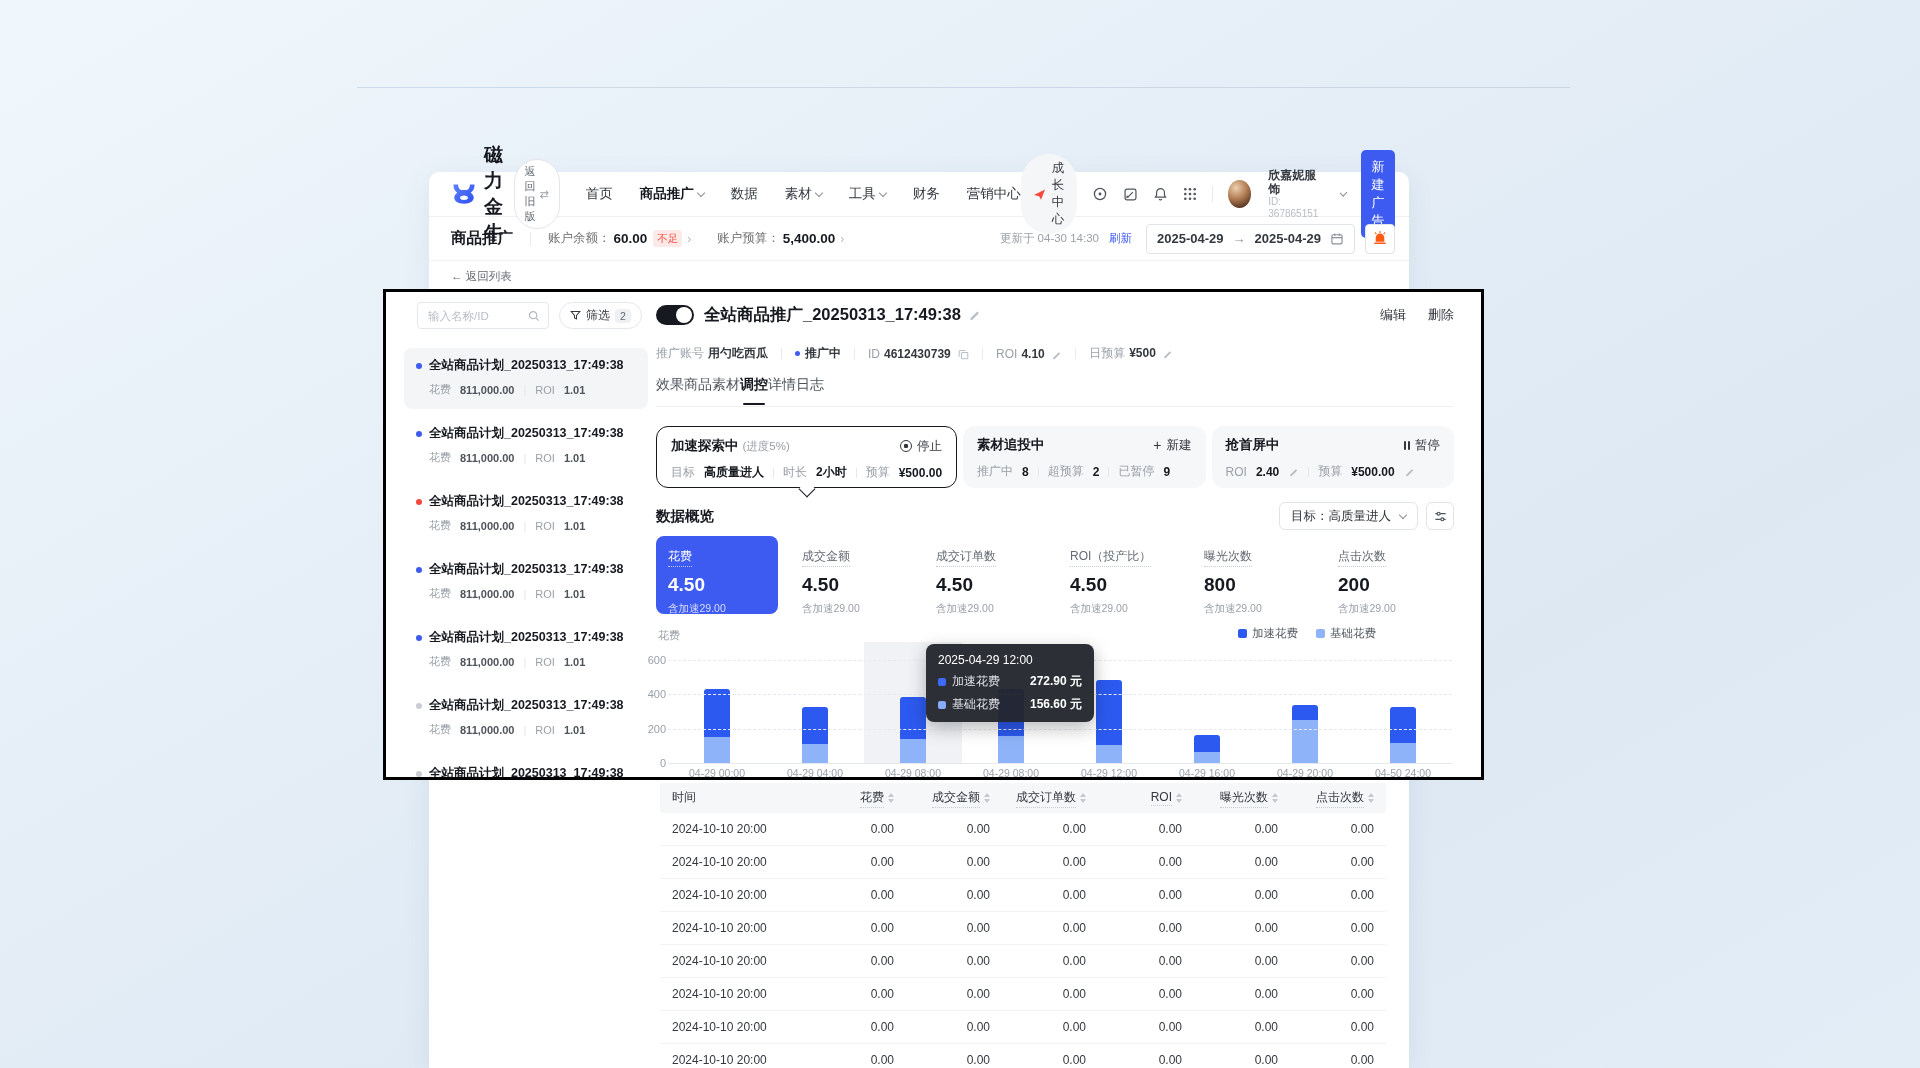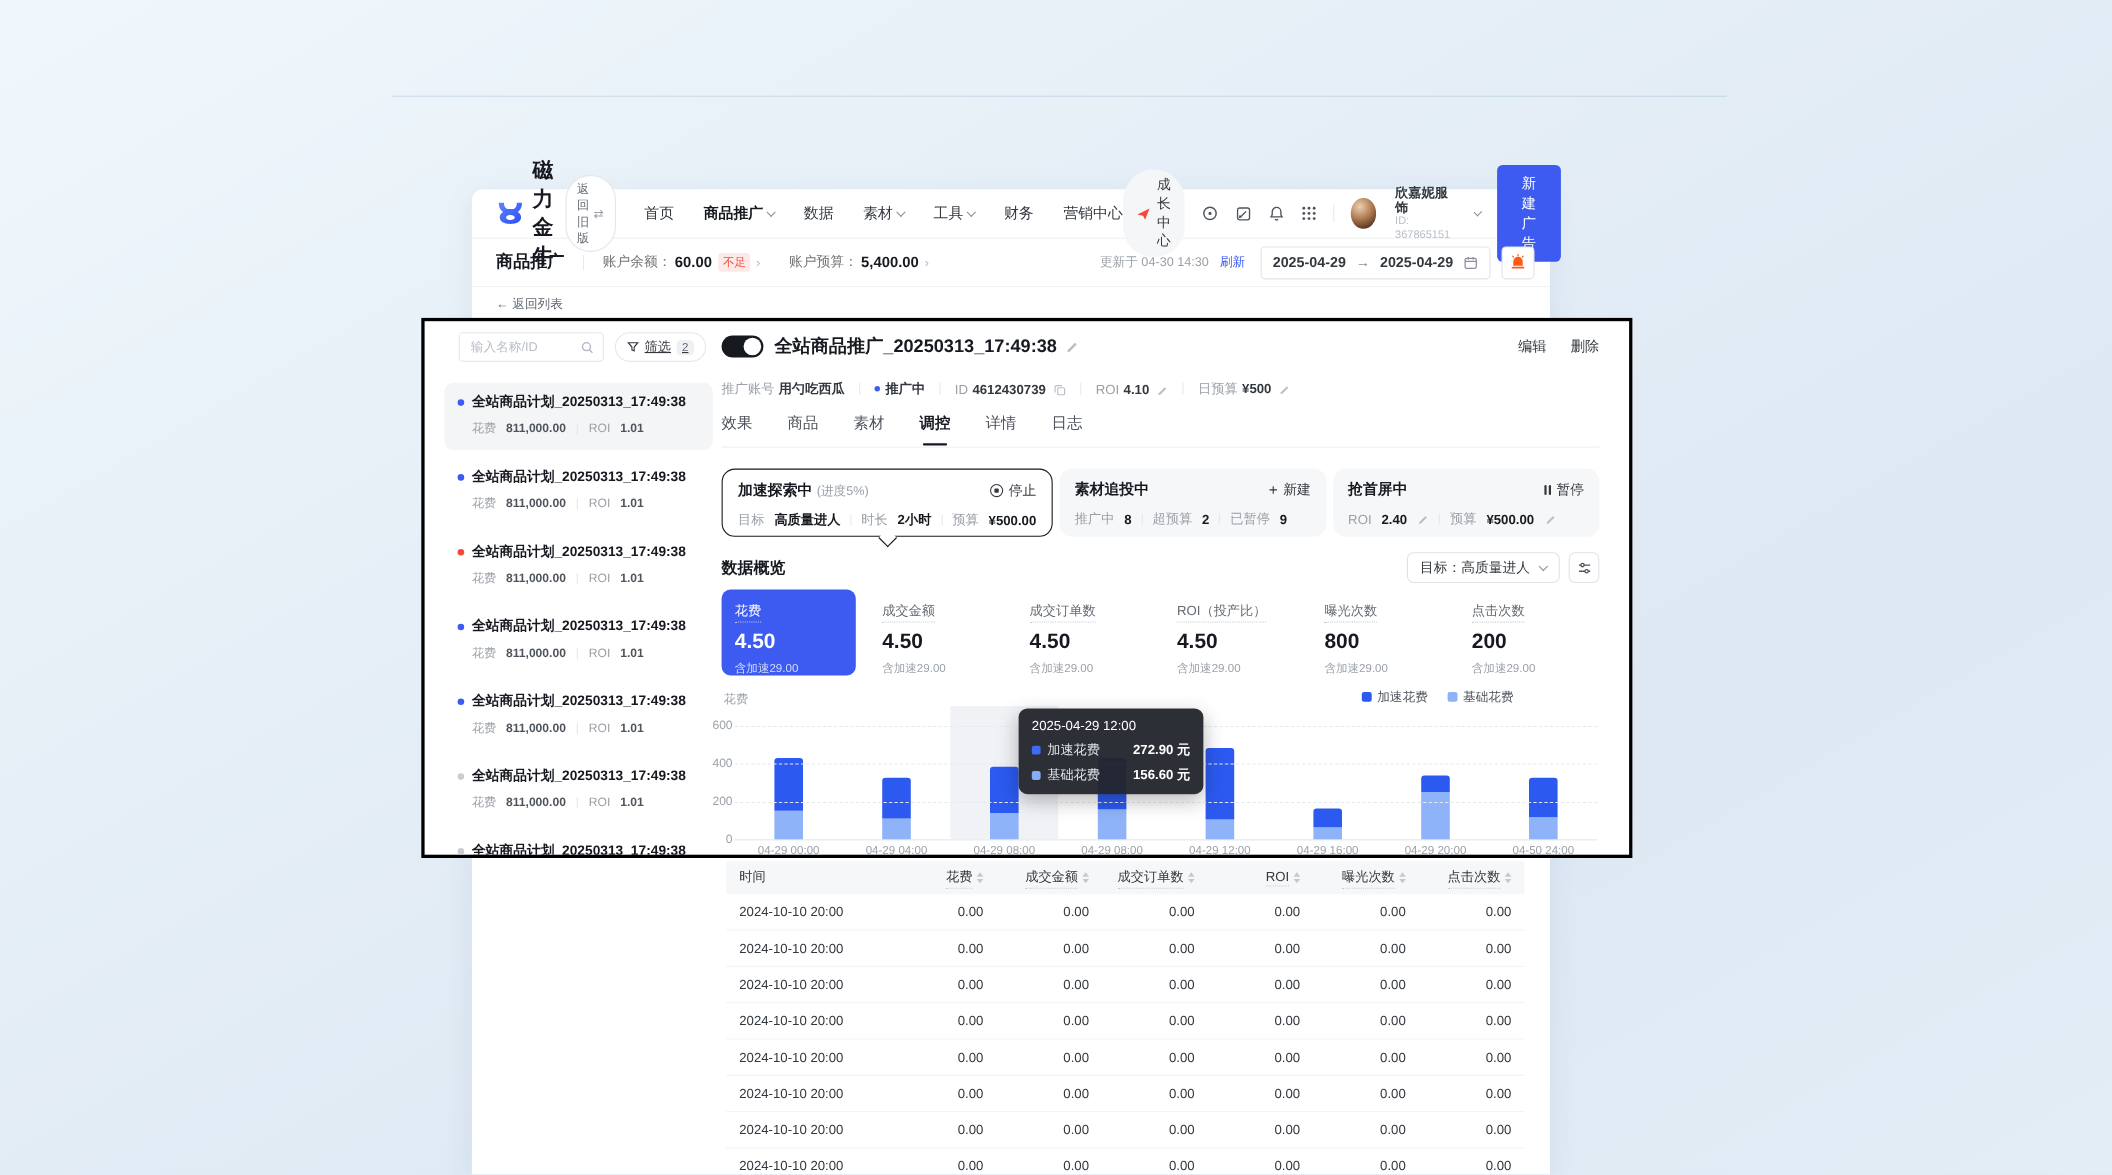--- a/index.html
+++ b/index.html
@@ -31,21 +31,21 @@
   .growth-pill{display:flex;align-items:center;gap:6px;background:#f5f6f8;border-radius:999px;
     padding:6px 12px;font-size:12.5px;color:#33383f;cursor:pointer;}
   .icon-btn{display:flex;align-items:center;justify-content:center;width:18px;height:18px;cursor:pointer;}
   .v-divider{width:1px;height:16px;background:#e7eaee;}
   .user{display:flex;align-items:center;gap:17px;cursor:pointer;}
   .avatar{width:28px;height:28px;border-radius:50%;
     background:radial-gradient(circle at 35% 28%,#ecd0b0 0%,#b07a50 45%,#5a3826 80%,#2e1c12 100%);}
   .user-meta{display:flex;flex-direction:column;line-height:1.2;}
   .user-name{font-size:12px;color:#33383f;font-weight:700;}
   .user-id{font-size:10px;color:#b7bdc5;}
-  .create-btn{background:#3d5af1;color:#fff;font-size:13px;padding:8px 17px;border-radius:5px;border:none;cursor:pointer;}
+  .create-btn{background:#3d5af1;color:#fff;font-size:13px;padding:8px 5px;border-radius:5px;border:none;cursor:pointer;}
   
   .account-bar{position:absolute;left:0;top:45px;width:100%;height:44px;display:flex;align-items:center;
     padding:0 14px 0 22px;border-bottom:1px solid #f0f2f4;}
   .section-title{font-size:15.5px;font-weight:700;color:#16191f;}
   .acc-divider{width:1px;height:14px;background:#e7eaee;margin:0 17px;}
   .acc-group{display:flex;align-items:center;cursor:pointer;}
   .acc-label{font-size:12.5px;color:#737373;}
   .acc-value{font-size:13.5px;font-weight:700;color:#16191f;margin-left:3px;}
   .badge-insufficient{font-size:10.5px;color:#f5483b;background:#fdeae8;border-radius:3px;padding:1.5px 4px;margin-left:6px;}
   .chev{color:#b4bac2;font-size:12px;margin-left:5px;}
@@ -75,21 +75,21 @@
   .bt-row .cell.first{text-align:left;padding-left:12px;}
   
   .focus-box{position:absolute;left:383px;top:289px;width:1101px;height:491px;background:#fff;
     border:3px solid #000;overflow:hidden;}
   
   .fb-search{position:absolute;left:31px;top:10px;display:flex;gap:10px;align-items:center;}
   .search-box{width:132px;height:27px;border:1px solid #e4e7eb;border-radius:4px;display:flex;align-items:center;padding:0 8px;background:#fff;}
   .search-box input{border:none;outline:none;flex:1;min-width:0;font-size:11.5px;color:#33383f;font-family:inherit;background:transparent;}
   .search-box input::placeholder{color:#b8bec7;}
   .filter-btn{height:27px;border:1px solid #e4e7eb;border-radius:14px;display:flex;align-items:center;gap:5px;
-    padding:0 10px;font-size:12px;color:#33383f;cursor:pointer;background:#fff;text-decoration:underline;}
+    padding:0 10px;font-size:12px;color:#33383f;cursor:pointer;background:#fff;}
   .filter-count{background:#eef0f3;border-radius:4px;font-size:10.5px;color:#646a73;padding:1px 5px;}
   .fb-items{position:absolute;left:18px;top:56px;width:244px;}
   .sb-item{height:61px;margin-bottom:7px;border-radius:8px;padding:9px 12px;cursor:pointer;}
   .sb-item.selected{background:#f3f5f7;}
   .sb-title-row{display:flex;align-items:center;gap:7px;}
   .sb-dot{width:6px;height:6px;border-radius:50%;flex:none;}
   .sb-name{font-size:12.5px;font-weight:600;color:#16191f;white-space:nowrap;}
   .sb-stats{margin-top:8px;margin-left:13px;display:flex;align-items:center;gap:9px;font-size:11px;white-space:nowrap;}
   .sb-stat-label{color:#9aa0a8;}
   .sb-stat-value{color:#4e545c;font-weight:600;}
@@ -100,21 +100,21 @@
   .toggle-knob{position:absolute;right:2px;top:2px;width:16px;height:16px;background:#fff;border-radius:50%;}
   .fb-title{font-size:16.5px;font-weight:700;color:#16191f;margin-left:10px;white-space:nowrap;}
   .pencil{margin-left:8px;display:inline-flex;cursor:pointer;}
   .fb-actions{margin-left:auto;display:flex;gap:22px;font-size:13px;color:#33383f;}
   .fb-actions span{cursor:pointer;}
   .fb-info{position:absolute;left:270px;top:53px;display:flex;align-items:center;gap:13px;font-size:12px;white-space:nowrap;}
   .info-label{color:#9aa0a8;}
   .info-value{color:#33383f;font-weight:600;margin-left:4px;}
   .info-sep{width:1px;height:11px;background:#e8eaee;}
   .status-dot{display:inline-block;width:5px;height:5px;background:#3d5af1;border-radius:50%;margin-right:5px;vertical-align:1px;}
-  .fb-tabs{position:absolute;left:270px;top:84px;display:flex;gap:32px;font-size:14px;color:#4e545c;}
+  .fb-tabs{position:absolute;left:270px;top:84px;display:flex;font-size:14px;color:#4e545c;}
   .tab{position:relative;padding-bottom:11px;cursor:pointer;}
   .tab.active{color:#16191f;font-weight:700;}
   .tab.active::after{content:"";position:absolute;left:3px;right:3px;bottom:0;height:2.5px;background:#16191f;border-radius:2px;}
   .fb-tabs-line{position:absolute;left:270px;top:114px;width:798px;height:1px;background:#eef0f2;}
   .fb-tasks{position:absolute;left:270px;top:134px;width:798px;display:flex;gap:6px;}
   .task-card{flex:1;height:62px;border-radius:12px;background:#f6f7f9;padding:10px 14px;position:relative;}
   .task-card.primary{background:#fff;border:1.5px solid #16191f;}
   .task-tail{position:absolute;left:50%;bottom:-7.5px;width:12px;height:12px;background:#fff;
     border-right:1.5px solid #16191f;border-bottom:1.5px solid #16191f;transform:translateX(-50%) rotate(45deg);}
   .task-top{display:flex;align-items:center;}

